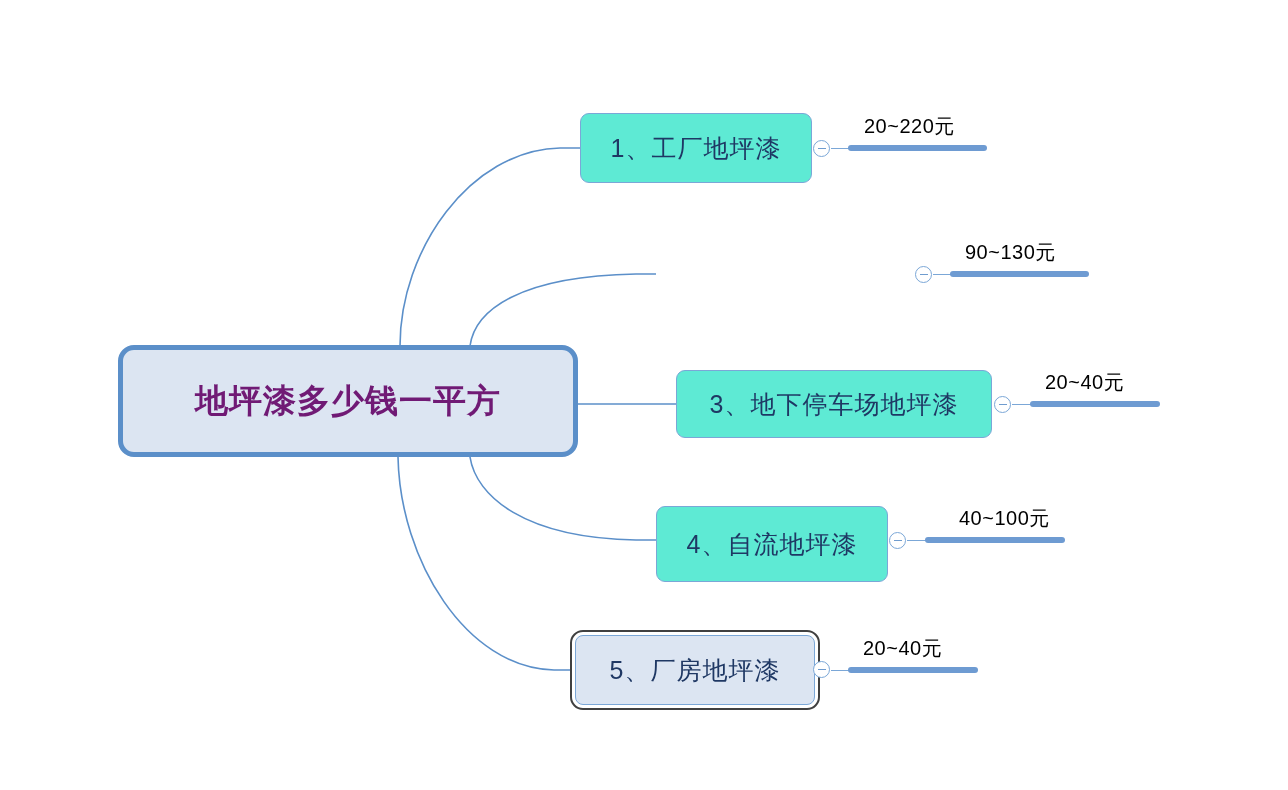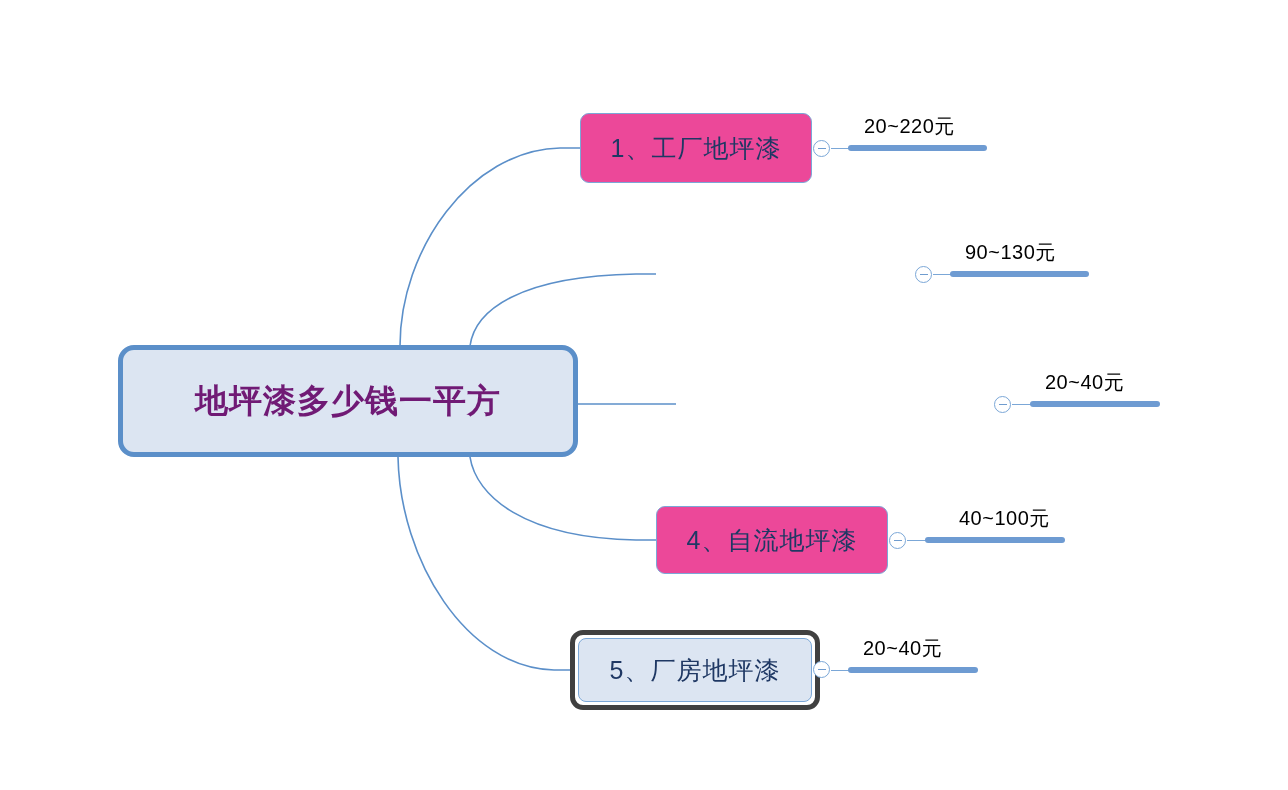--- a/index.html
+++ b/index.html
@@ -47,35 +47,35 @@
     font-weight: bold;
     color: #701a75;
     letter-spacing: 1px;
     white-space: nowrap;
   }
 
   
   .child-node {
     position: absolute;
     box-sizing: border-box;
-    background: #ec4899;
+    background: #5eead4;
     border: 1.6px solid #7ba7d7;
     border-radius: 9px;
     display: flex;
     align-items: center;
     justify-content: center;
   }
   .child-node .child-label {
     font-size: 25px;
     color: #1f3864;
     white-space: nowrap;
     letter-spacing: 1px;
   }
   .child-node.selected {
-    border: 5px solid #404040;
+    border: 2px solid #404040;
     border-radius: 13px;
     background: #ffffff;
     padding: 3px;
   }
   .child-node.selected .inner-box {
     width: 100%;
     height: 100%;
     box-sizing: border-box;
     background: #dce5f2;
     border: 1.6px solid #7ba7d7;
@@ -170,30 +170,33 @@
 
   <div class="collapse-toggle" style="left:915px; top:266px;">
     <span class="minus"></span>
   </div>
   <div class="price-branch" style="left:933px; top:274px; width:160px;">
     <span class="price-stub" style="width:18px;"></span>
     <span class="price-bar" style="left:17px; width:139px;"></span>
     <span class="price-label" style="left:32px;">90~130元</span>
   </div>
 
+  <div class="child-node" style="left:676px; top:370px; width:316px; height:68px;">
+    <span class="child-label">3、地下停车场地坪漆</span>
+  </div>
   <div class="collapse-toggle" style="left:994px; top:396px;">
     <span class="minus"></span>
   </div>
   <div class="price-branch" style="left:1012px; top:404px; width:148px;">
     <span class="price-stub" style="width:20px;"></span>
     <span class="price-bar" style="left:18px; width:130px;"></span>
     <span class="price-label" style="left:33px;">20~40元</span>
   </div>
 
-  <div class="child-node" style="left:656px; top:506px; width:232px; height:68px;justify-content:center;">
+  <div class="child-node" style="left:656px; top:506px; width:232px; height:76px;justify-content:center;">
     <span class="child-label">4、自流地坪漆</span>
   </div>
   <div class="collapse-toggle" style="left:889px; top:532px;">
     <span class="minus"></span>
   </div>
   <div class="price-branch" style="left:907px; top:540px; width:158px;">
     <span class="price-stub" style="width:20px;"></span>
     <span class="price-bar" style="left:18px; width:140px;"></span>
     <span class="price-label" style="left:32px;margin-left:20px;">40~100元</span>
   </div>

